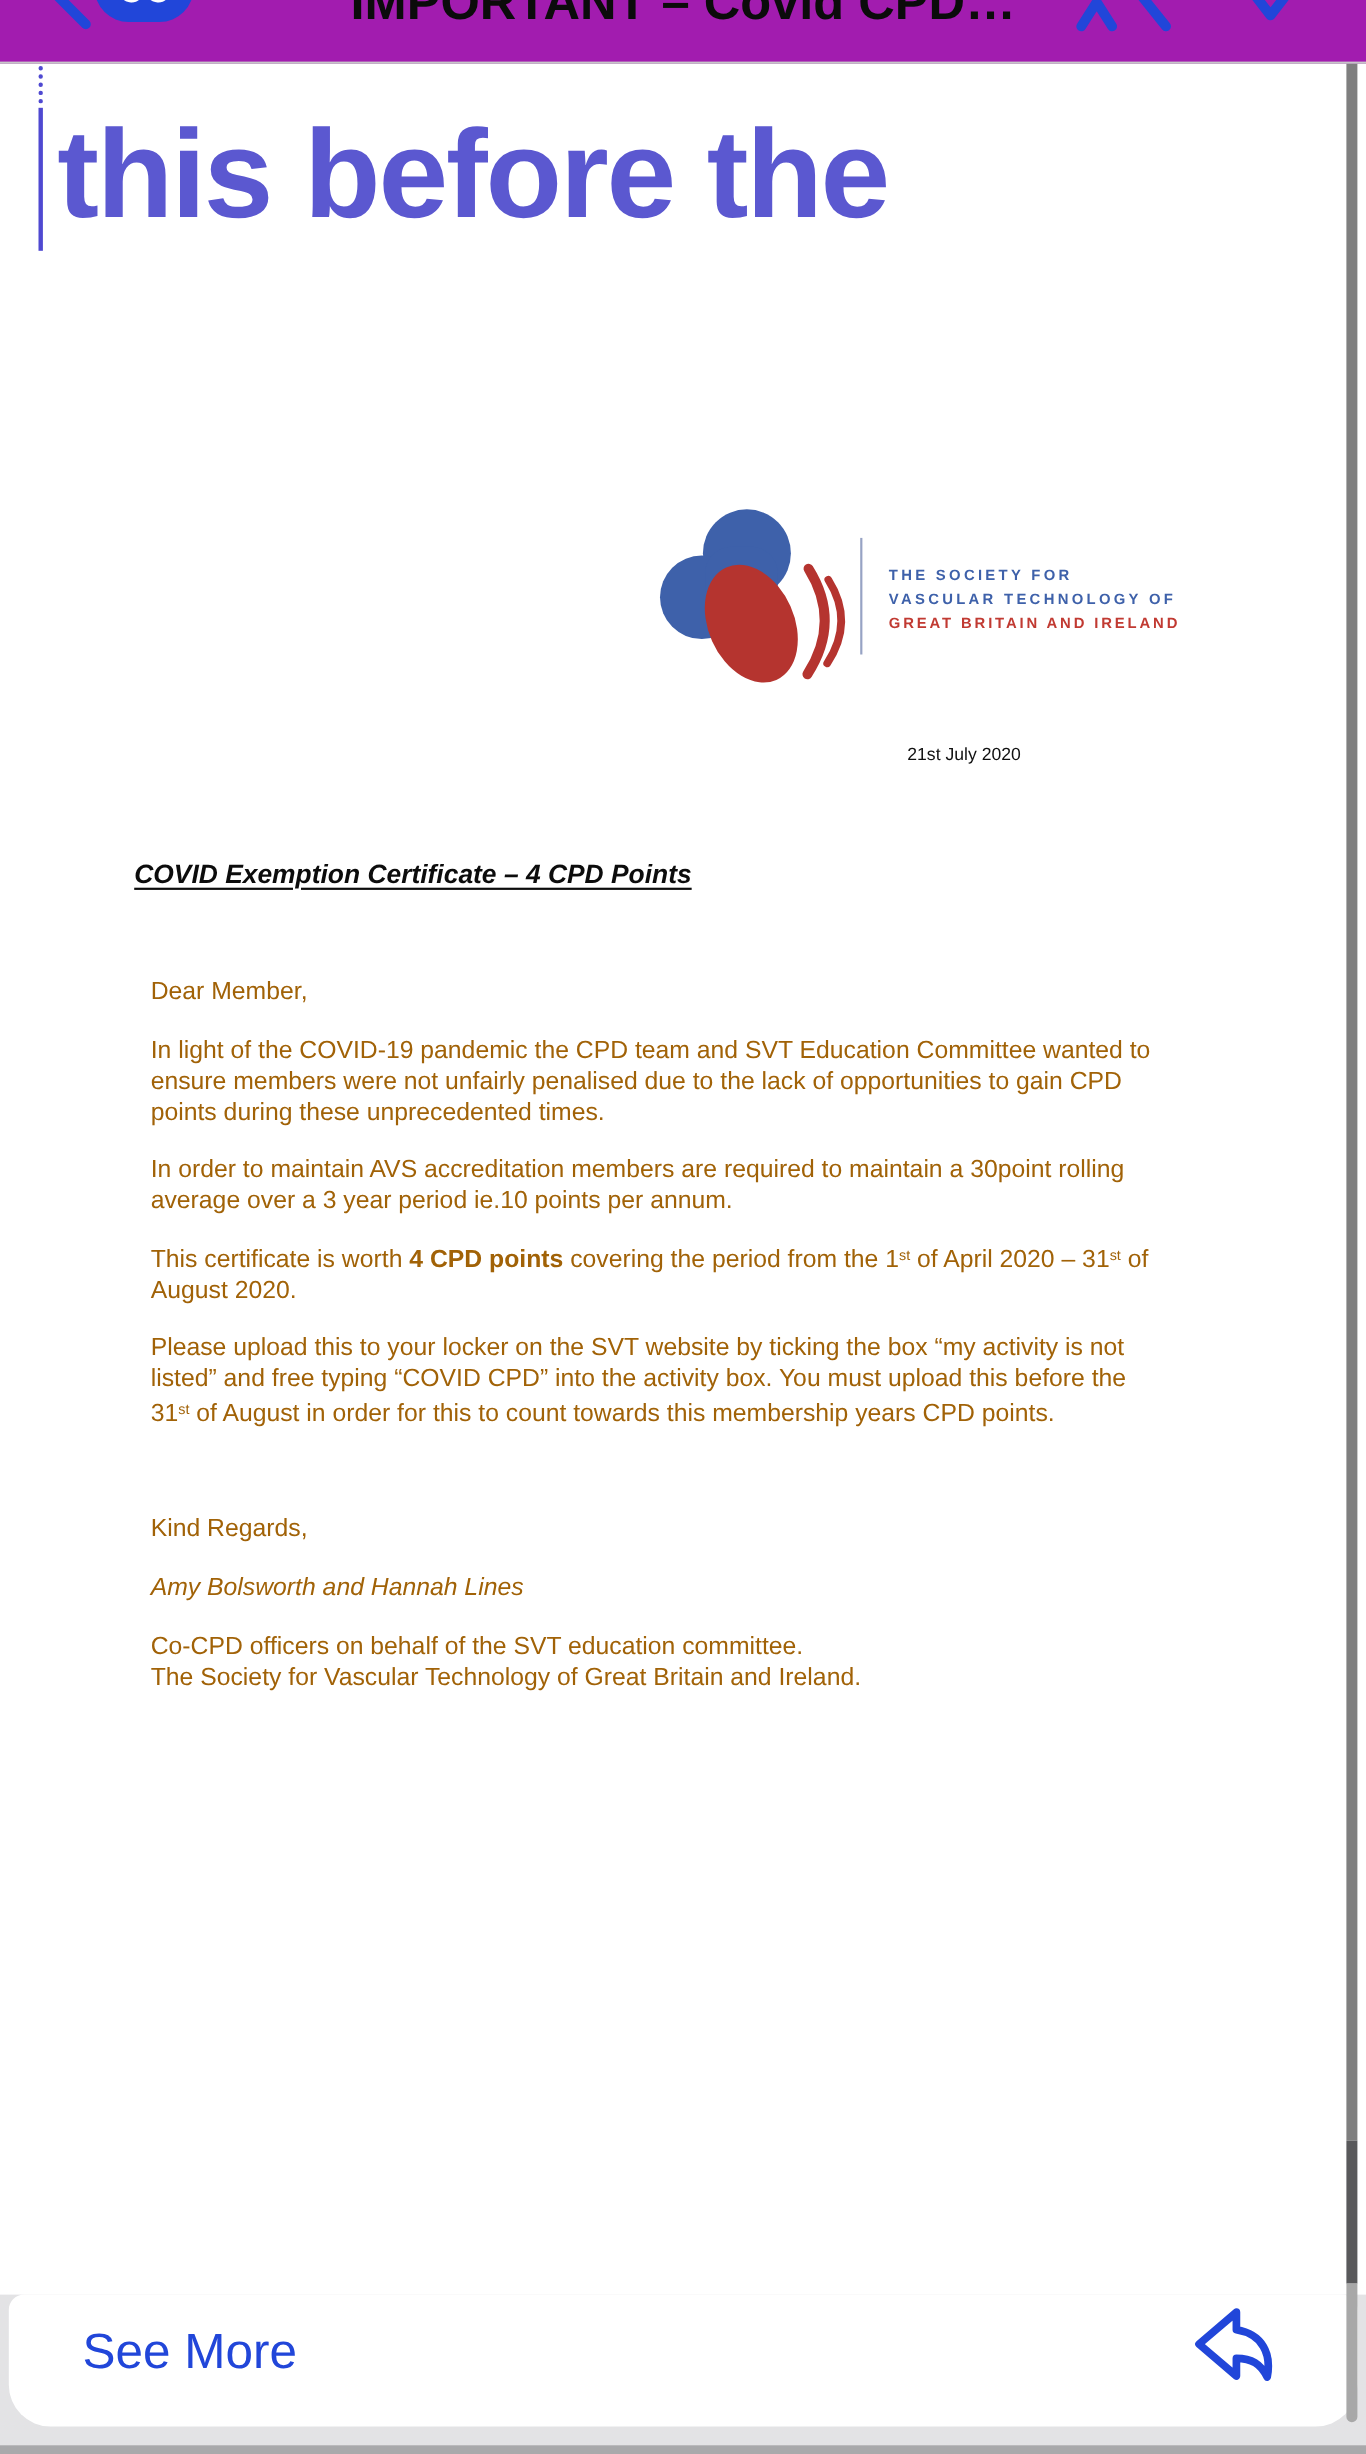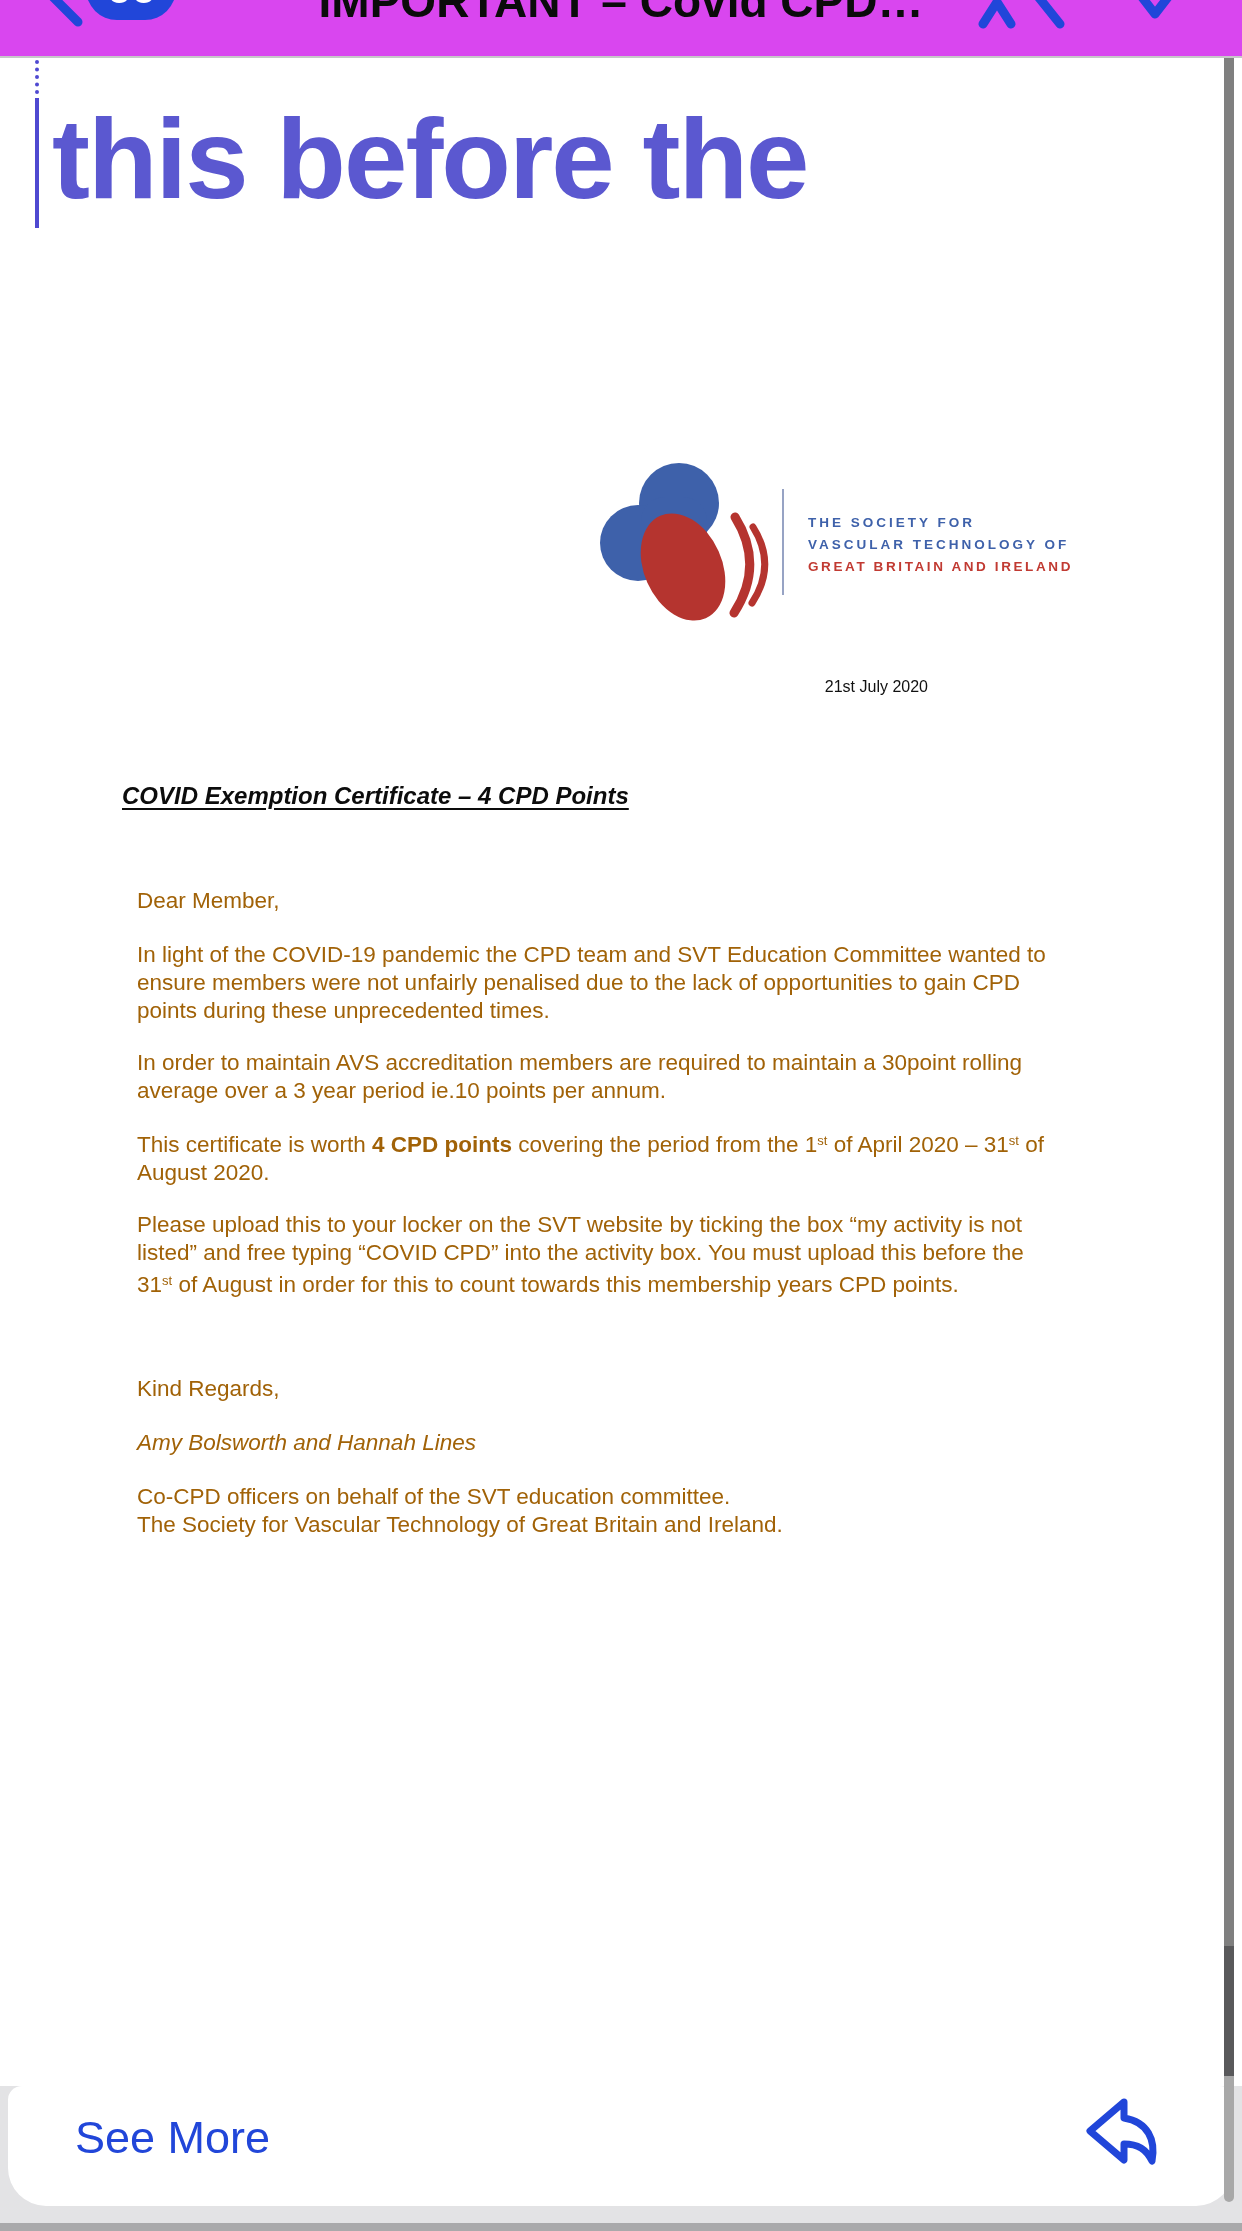--- a/index.html
+++ b/index.html
@@ -1,20 +1,20 @@
 <!DOCTYPE html>
 <html style="--accent: #2146d9; --magnifier-text: #5b58d0; --cursor: #4f49d1; --logo-blue: #3e61aa; --logo-red: #b5342f; --logo-text-red: #c13a32;"><head>
 <meta charset="utf-8">
 <style>
   html,body{margin:0;padding:0;background:#fff;}
   .screen{position:relative;width:1242px;height:2231px;overflow:hidden;background:#fff;
           font-family:"Liberation Sans",sans-serif;}
 
   
-  .nav-bar{position:absolute;top:0;left:0;width:1242px;height:56px;background:#d946ef;
+  .nav-bar{position:absolute;top:0;left:0;width:1242px;height:56px;background:#a21caf;
            border-bottom:2px solid #c7c7c9;overflow:hidden;z-index:30;}
   .nav-svg{position:absolute;overflow:visible;}
   .badge{position:absolute;left:86px;top:-42px;width:90px;height:62px;border-radius:31px;
          background:var(--accent);color:#fff;font-size:44px;font-weight:700;text-align:center;
          line-height:60px;}
   .nav-title{position:absolute;left:0;right:0;top:-26px;text-align:center;font-size:46px;
              font-weight:700;color:#0b0b0b;white-space:nowrap;}
 
   
   .cursor-dotted{position:absolute;left:35px;top:60px;height:34px;width:0;

